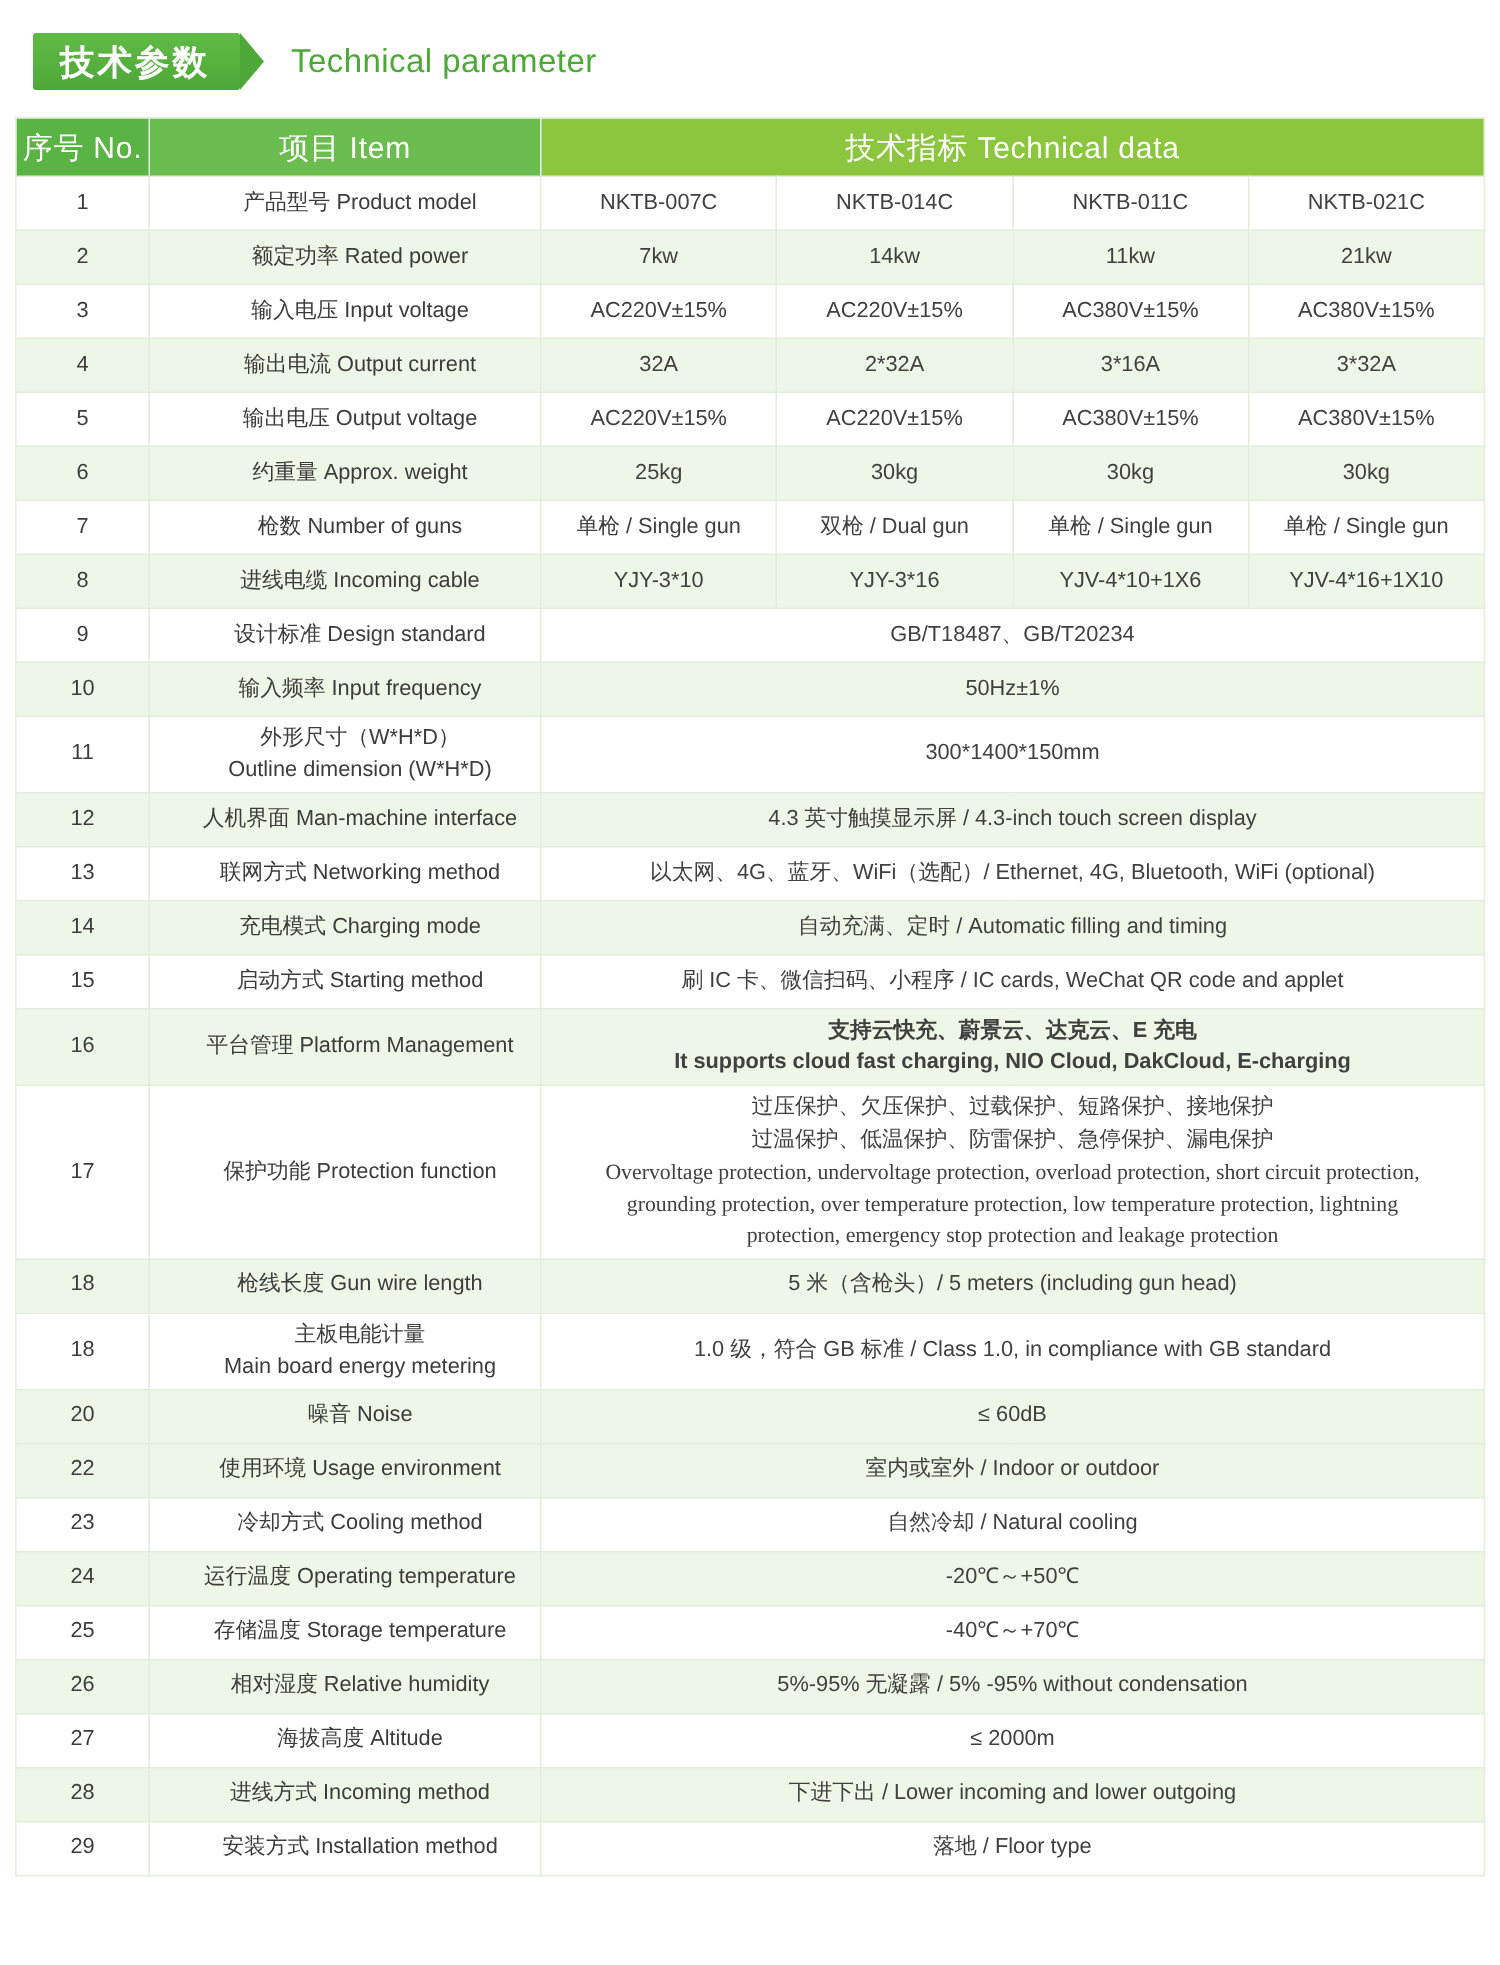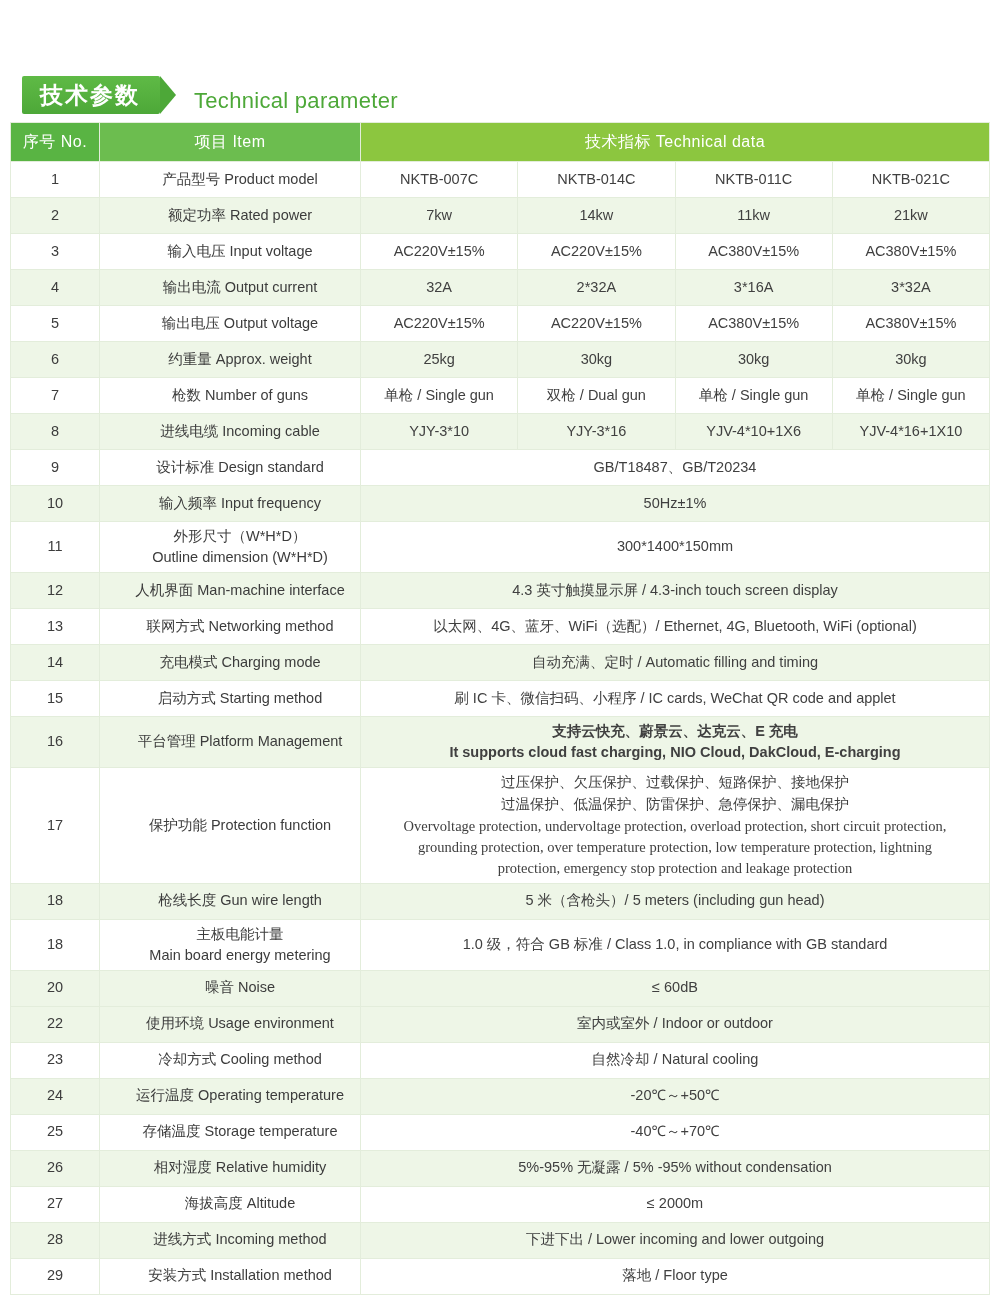--- a/index.html
+++ b/index.html
@@ -18,25 +18,24 @@
     position: relative;
     width: 1000px;
     height: 1310px;
     box-sizing: border-box;
     padding: 0 10px;
   }
 
   
   .title-row {
     display: flex;
-    align-items: flex-end;
+    align-items: center;
     height: 58px;
     padding-top: 12px;
     padding-left: 12px;
-    margin-top: 44px;
   }
   .title-badge {
     position: relative;
     background: linear-gradient(to bottom, #5fba46, #4da838);
     color: #ffffff;
     font-size: 23px;
     font-weight: bold;
     letter-spacing: 2px;
     padding: 8px 20px 8px 18px;
     height: 22px;
@@ -68,21 +67,21 @@
     margin-top: 8px;
     table-layout: fixed;
   }
   table.spec th, table.spec td {
     border: 1px solid #e3eddb;
     vertical-align: middle;
     text-align: center;
   }
   thead th {
     color: #ffffff;
-    font-size: 16px;
+    font-size: 20px;
     font-weight: normal;
     height: 36px;
     letter-spacing: 0.5px;
     border: 1px solid #ffffff;
   }
   th.head-no   { background: #59b443; width: 86px; }
   th.head-item { background: #6cbd4f; width: 258px; }
   th.head-data { background: #8cc63f; }
 
   tbody td {

